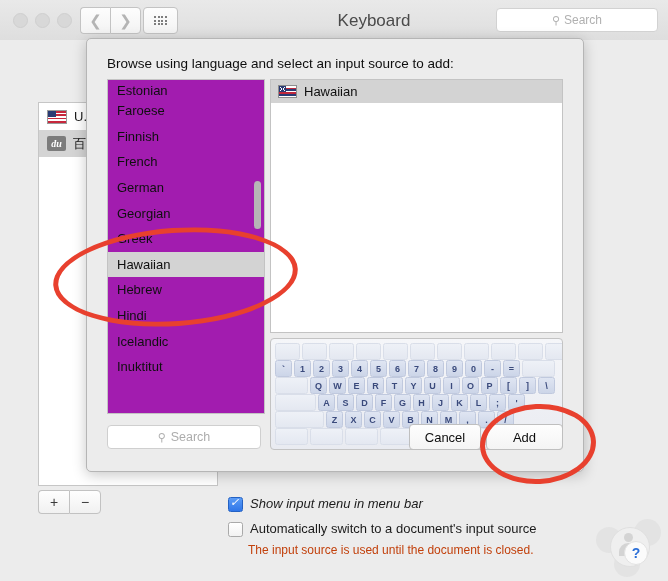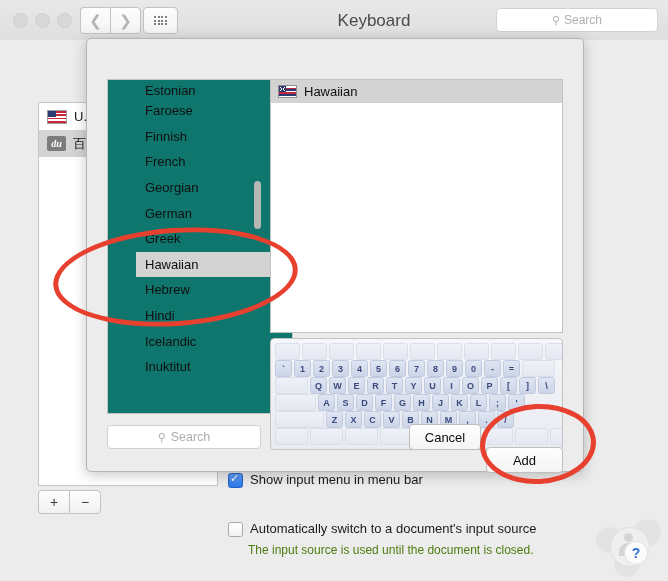--- a/index.html
+++ b/index.html
@@ -193,27 +193,27 @@
     border-color: #2462c4;
   }
   .opt-check.checked::after {
     content: "✓";
     position: absolute;
     left: 1px; top: -2px;
     color: #fff;
     font-size: 11px;
     line-height: 13px;
   }
-  #opt-menu-bar { left: 228px; top: 432px; }
+  #opt-menu-bar { left: 228px; top: 456px; font-style: italic; }
   #opt-auto-switch { left: 228px; top: 481px; }
   .opt-sub {
     position: absolute;
     left: 248px; top: 503px;
     font-size: 12px;
-    color: #4d7c0f;
+    color: #c2410c;
   }
 
   
   .orb-wrap {
     position: absolute;
     right: 6px; bottom: 4px;
     width: 66px; height: 68px;
   }
   .orb {
     position: absolute;
@@ -272,24 +272,23 @@
     position: absolute;
     left: 20px; top: 17px;
     font-size: 13.5px;
     color: #0e0e0e;
   }
 
   .lang-list {
     position: absolute;
     left: 20px; top: 40px;
     width: 156px; height: 333px;
-    background: #0f766e;
+    background: #a21caf;
     border: 1px solid #c3c3c3;
     overflow: hidden;
-    padding-left: 28px;
   }
   .lang-row {
     height: 25.6px;
     display: flex; align-items: center;
     padding-left: 9px;
     font-size: 13px;
     color: #0f0f0f;
     white-space: nowrap;
   }
   .lang-row.selected { background: #d3d3d3; }
@@ -408,21 +407,21 @@
     position: absolute;
     height: 24px;
     border-radius: 4px;
     background: linear-gradient(to bottom,#fefefe,#f4f4f4);
     border: 1px solid #bfbfbf;
     display: flex; align-items: center; justify-content: center;
     font-size: 13px;
     color: #0d0d0d;
   }
   #btn-cancel { left: 322px; top: 385px; width: 70px; }
-  #btn-add    { left: 399px; top: 385px; width: 75px; margin-top: 23px; }
+  #btn-add    { left: 399px; top: 385px; width: 75px; }
 
   
   .annot {
     position: absolute;
     border: 5px solid #e8402e;
     border-radius: 50%;
     pointer-events: none;
   }
   #annot-hawaiian {
     left: 53px; top: 228px;
@@ -518,39 +517,40 @@
         <span class="head"></span>
           <span class="body"></span>
       </div>
       <div class="help-badge">?</div>
     </div>
   </div>
 </div>
 
 <div id="add-sheet">
 
+  <div class="sheet-title">Browse using language and select an input source to add:</div>
 
   <div class="lang-list">
     <div class="lang-row" style="height:18px; align-items:flex-end;">
       <span>Estonian</span>
     </div>
     <div class="lang-row">
       <span>Faroese</span>
     </div>
     <div class="lang-row">
       <span>Finnish</span>
     </div>
     <div class="lang-row">
       <span>French</span>
     </div>
     <div class="lang-row">
+      <span>German</span>
+    </div>
+    <div class="lang-row">
       <span>Georgian</span>
-    </div>
-    <div class="lang-row">
-      <span>German</span>
     </div>
     <div class="lang-row">
       <span>Greek</span>
     </div>
     <div class="lang-row selected">
       <span>Hawaiian</span>
     </div>
     <div class="lang-row">
       <span>Hebrew</span>
     </div>

